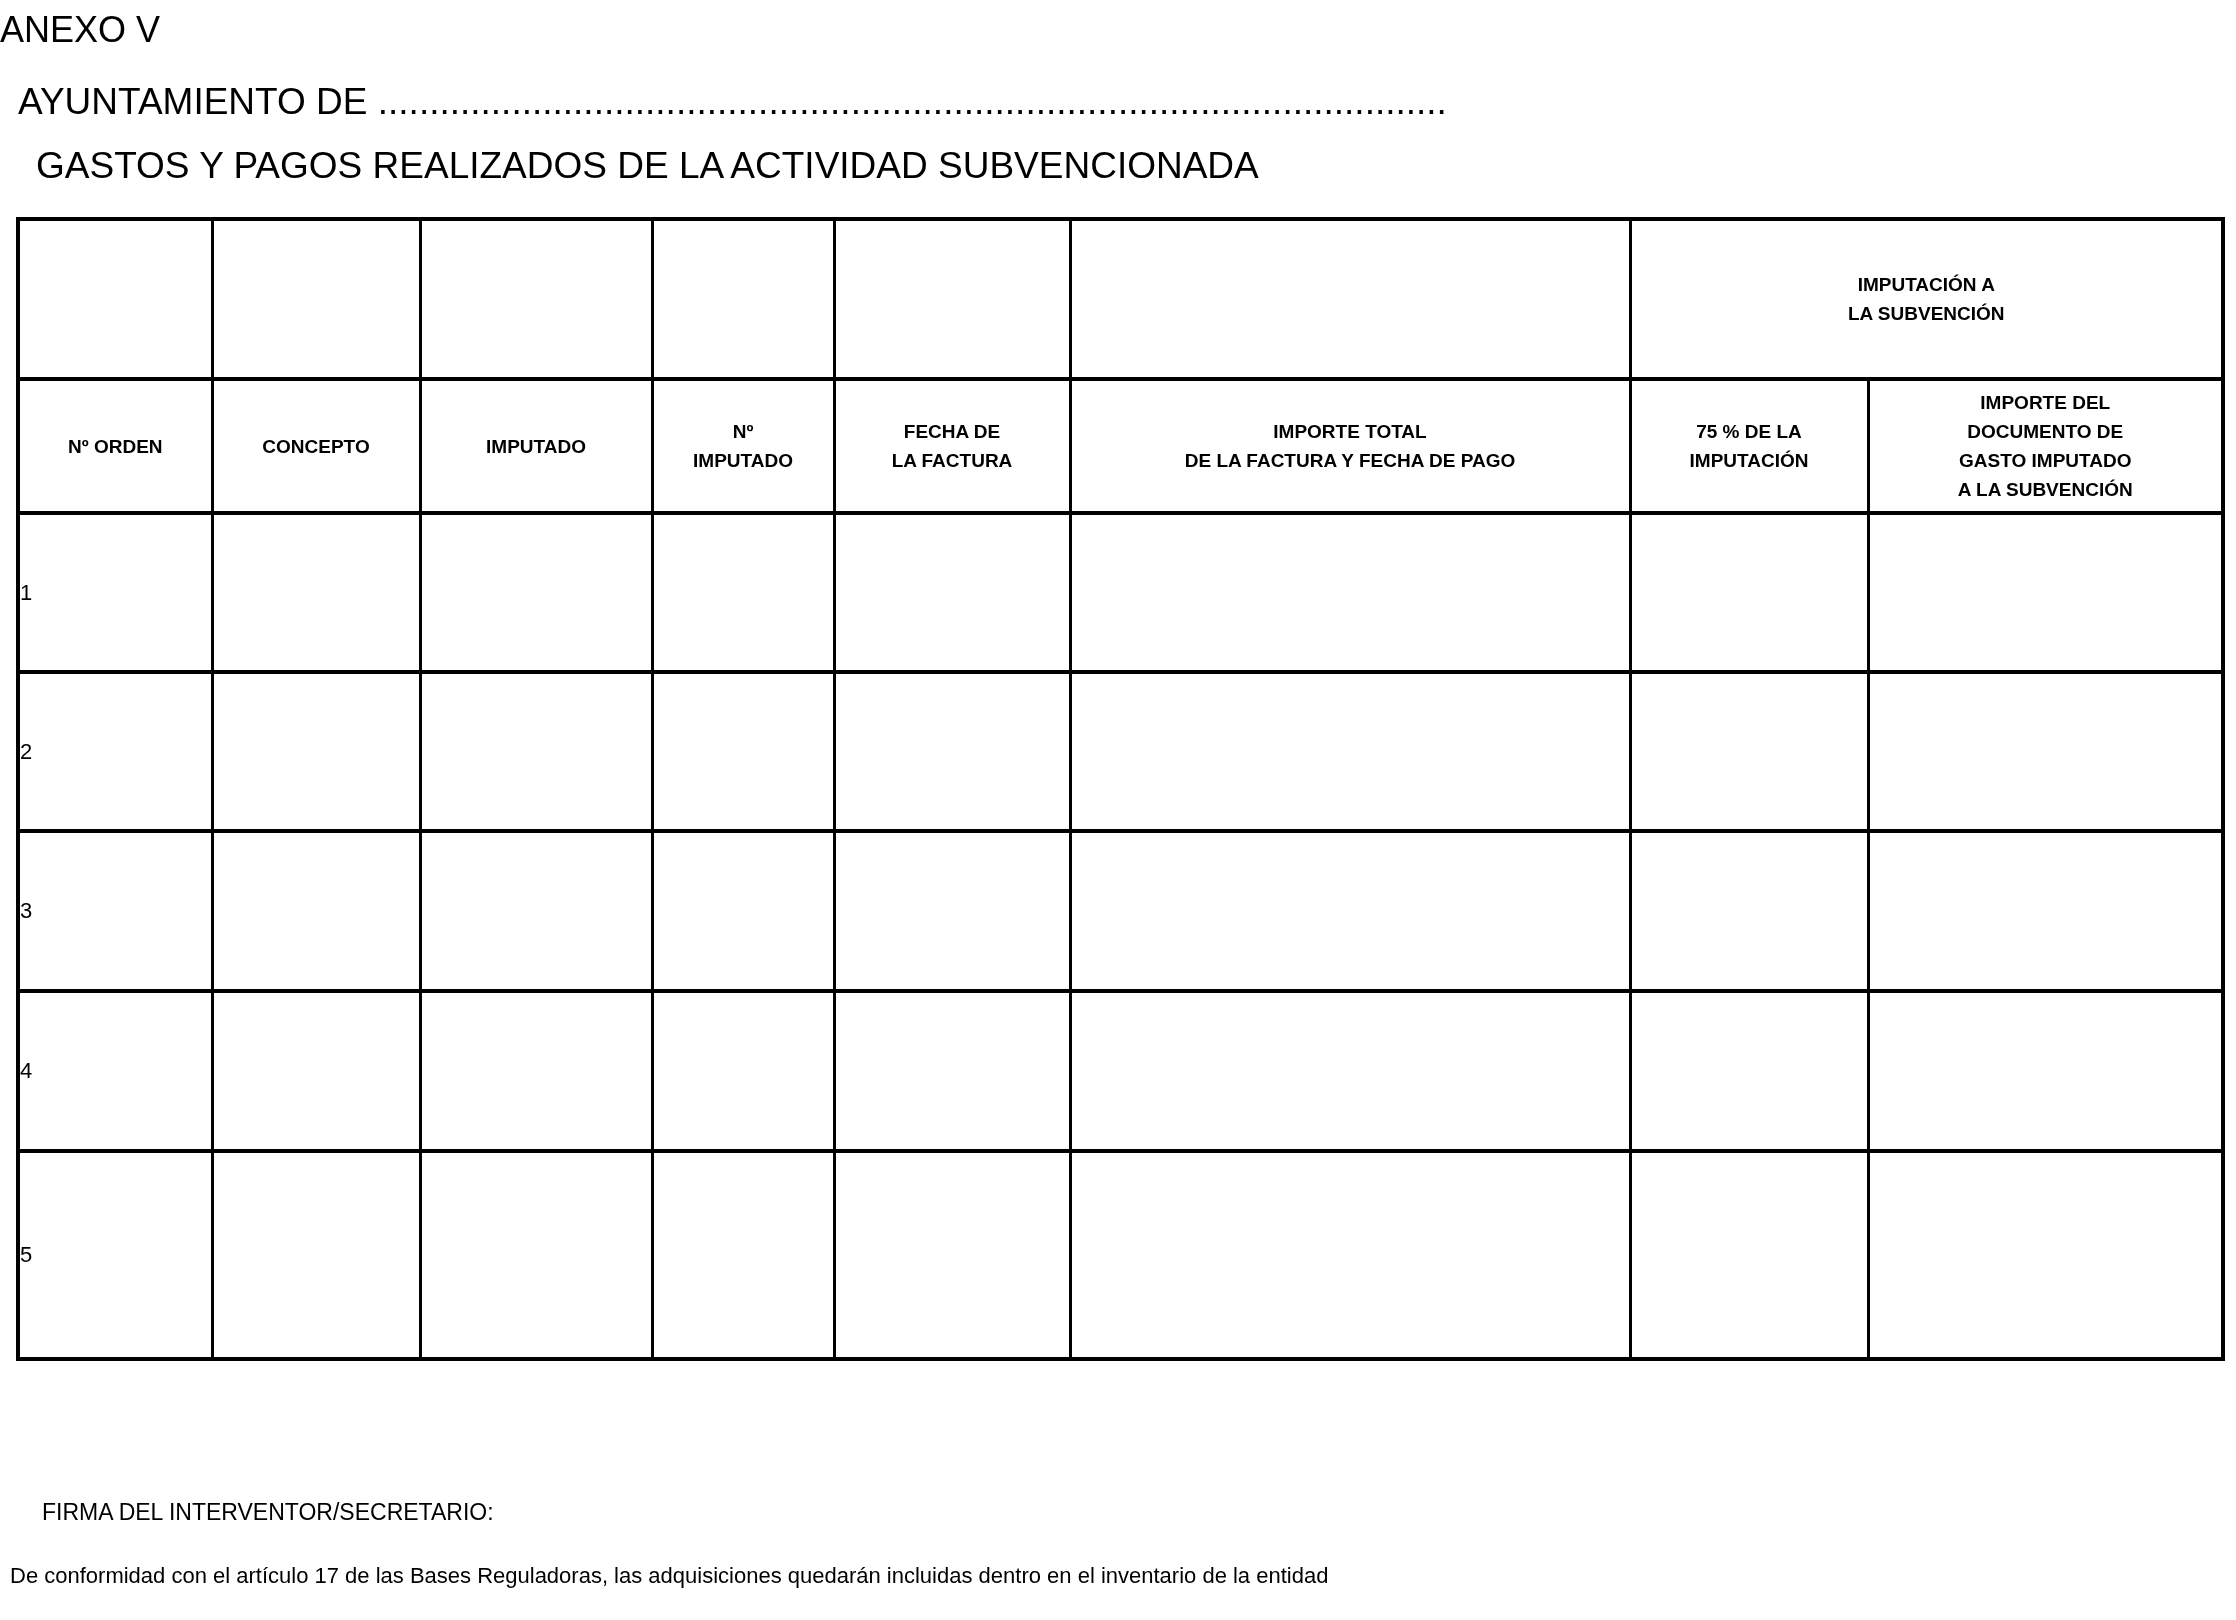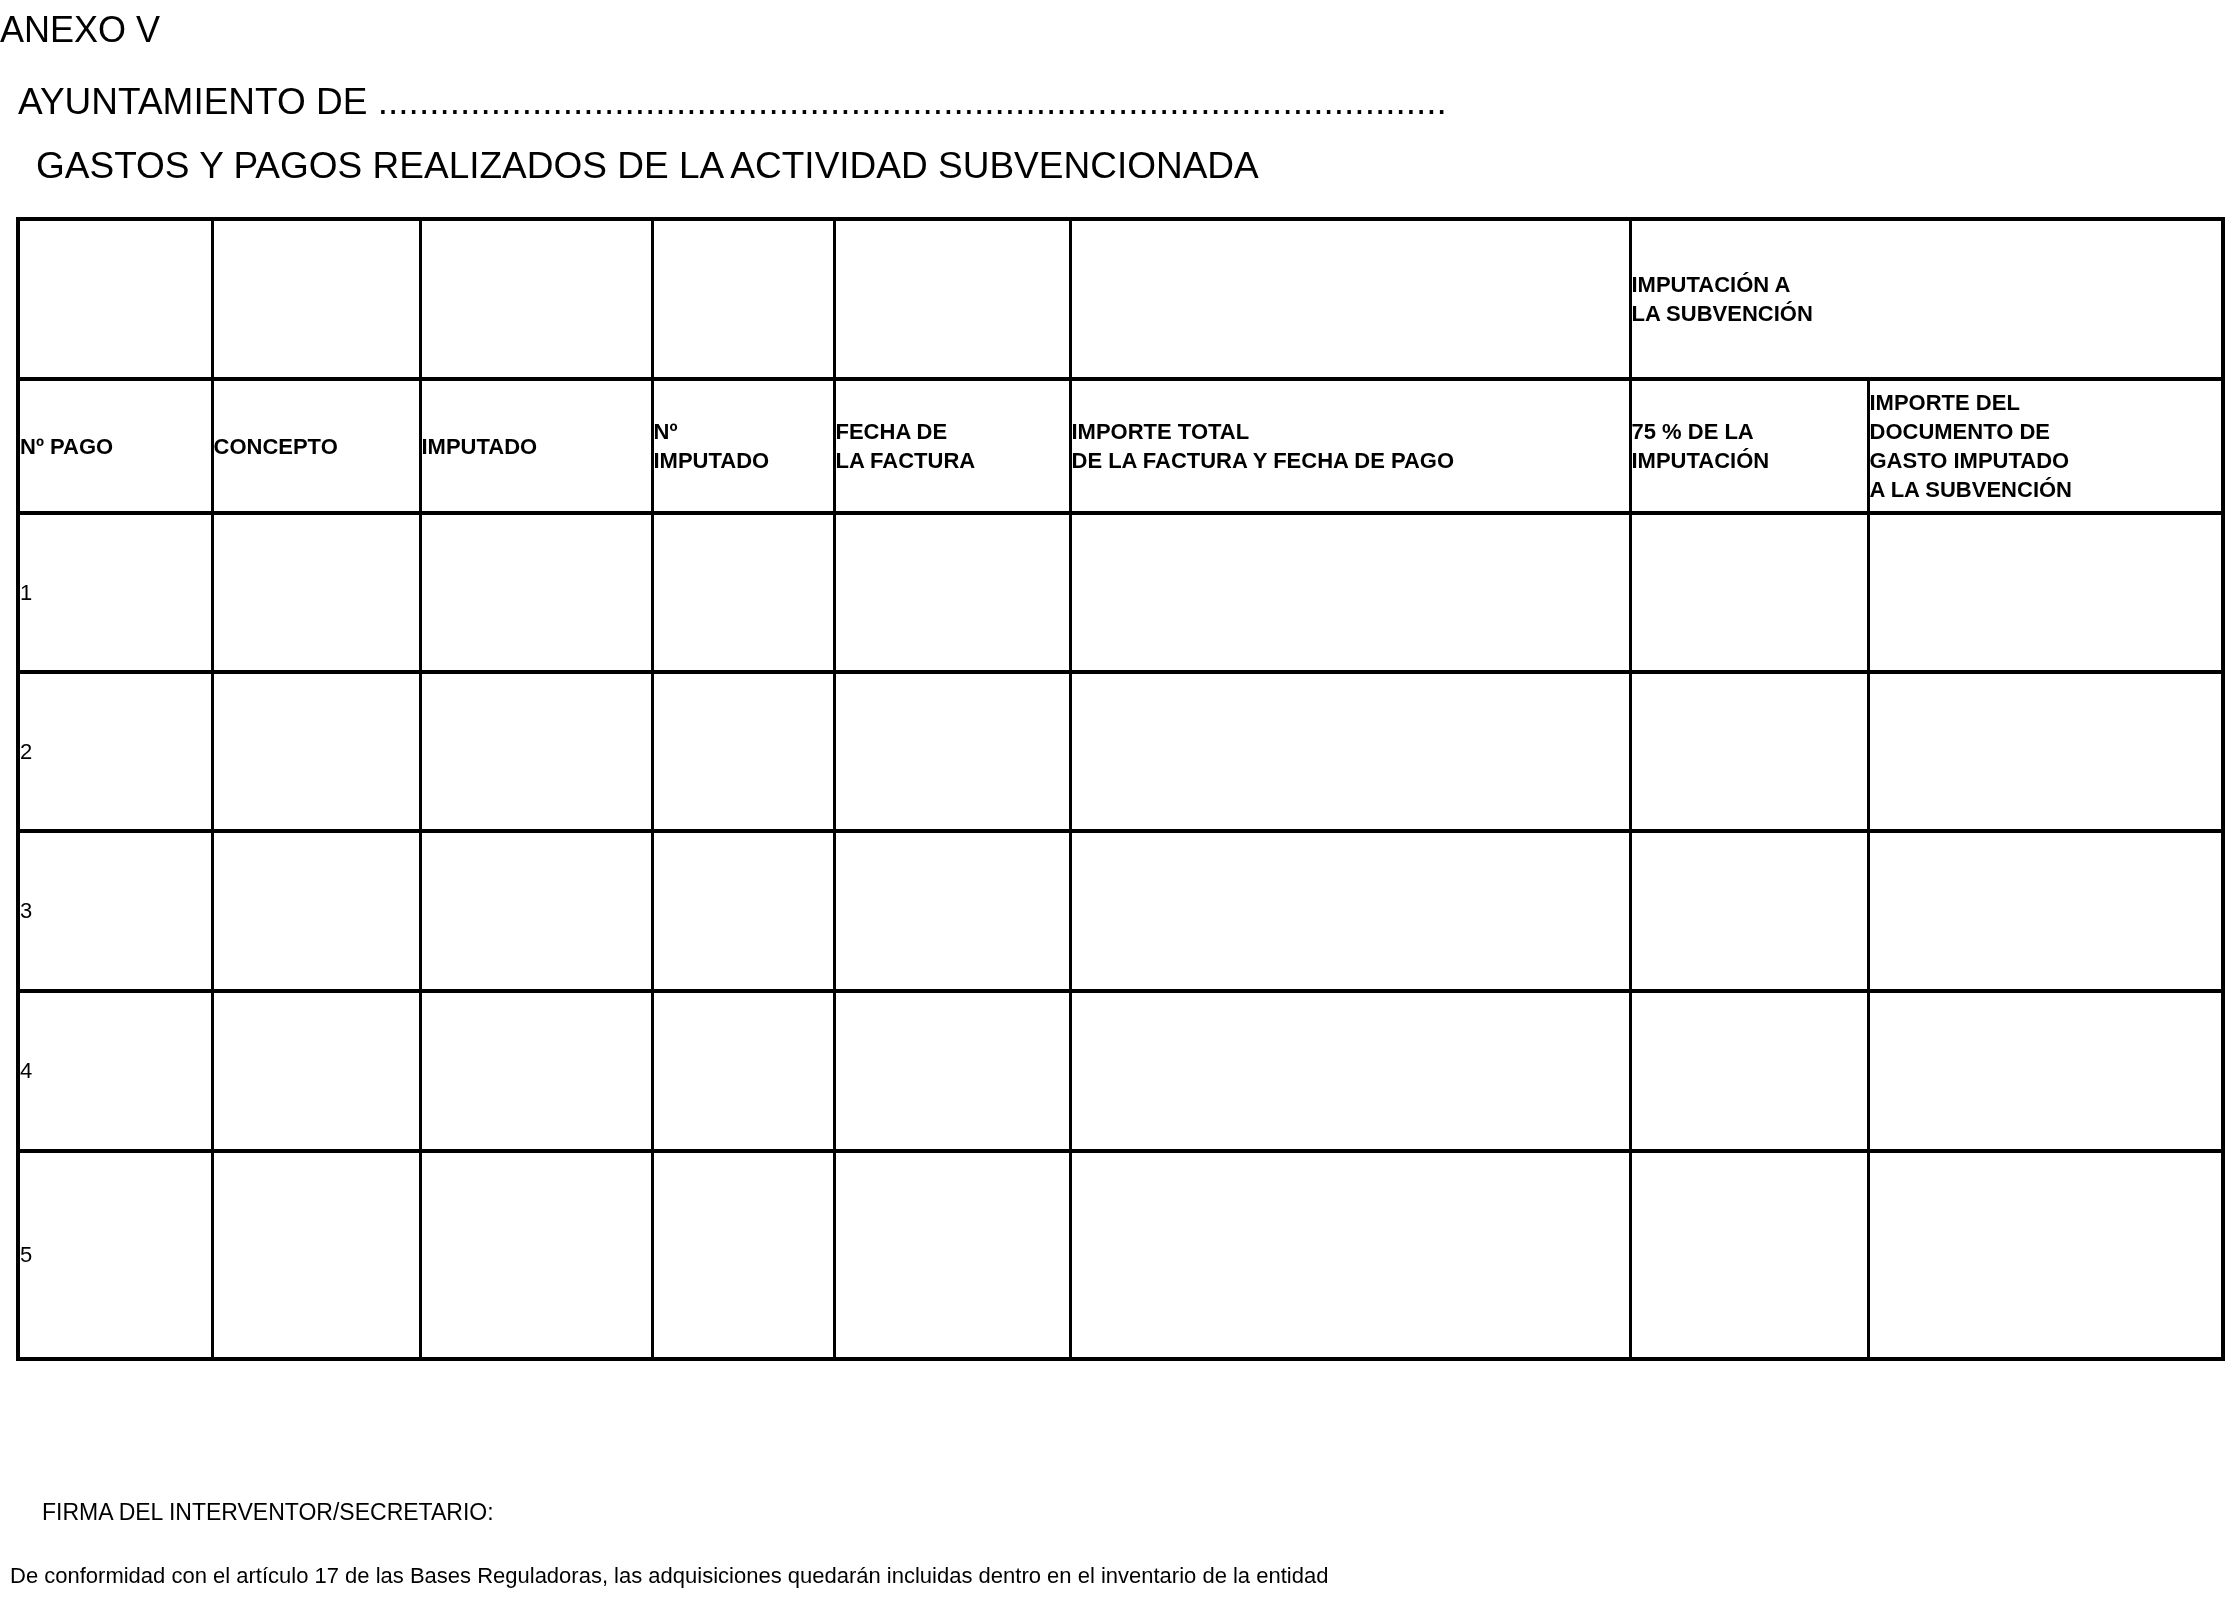--- a/index.html
+++ b/index.html
@@ -24,22 +24,22 @@
   table.grid {
     position: absolute; left: 16px; top: 217px;
     width: 2205px; table-layout: fixed;
     border-collapse: collapse; border: 4px solid #000;
   }
   table.grid td {
     border: solid #000; border-width: 4px 3px;
     vertical-align: middle; padding: 0; overflow: hidden;
   }
   td.th {
-    font-weight: bold; font-size: 22px; line-height: 29px;
-    white-space: pre-line;
+    font-weight: bold; font-size: 19px; line-height: 29px;
+    text-align: center; white-space: pre-line;
   }
   td.lbl {
     font-size: 22px; line-height: 26px;
     text-align: left; padding-left: 26px;
   }
   .firma {
     position: absolute; top: 1498px; left: 10px;
     font-size: 23px; line-height: 28px; margin-left: 32px;
   }
   .note {
@@ -72,21 +72,21 @@
     <td></td>
     <td></td>
     <td></td>
     <td></td>
     <td></td>
     <td></td>
     <td colspan="2" class="th">IMPUTACIÓN A
 LA SUBVENCIÓN</td>
   </tr>
   <tr style="height:134px">
-    <td class="th">Nº PAGO</td>
+    <td class="th">Nº ORDEN</td>
     <td class="th">CONCEPTO</td>
     <td class="th">IMPUTADO</td>
     <td class="th">Nº
 IMPUTADO</td>
     <td class="th">FECHA DE
 LA FACTURA</td>
     <td class="th">IMPORTE TOTAL
 DE LA FACTURA Y FECHA DE PAGO</td>
     <td class="th">75 % DE LA
 IMPUTACIÓN</td>

